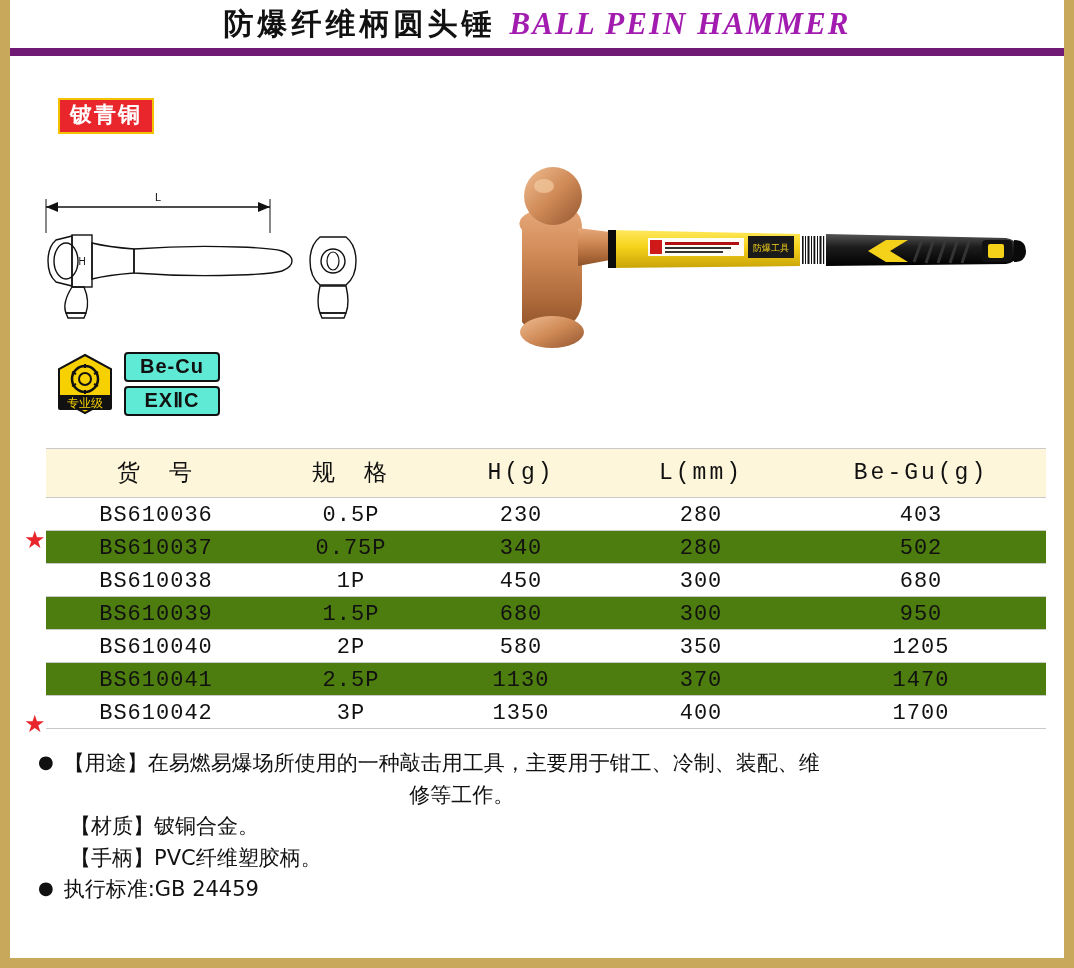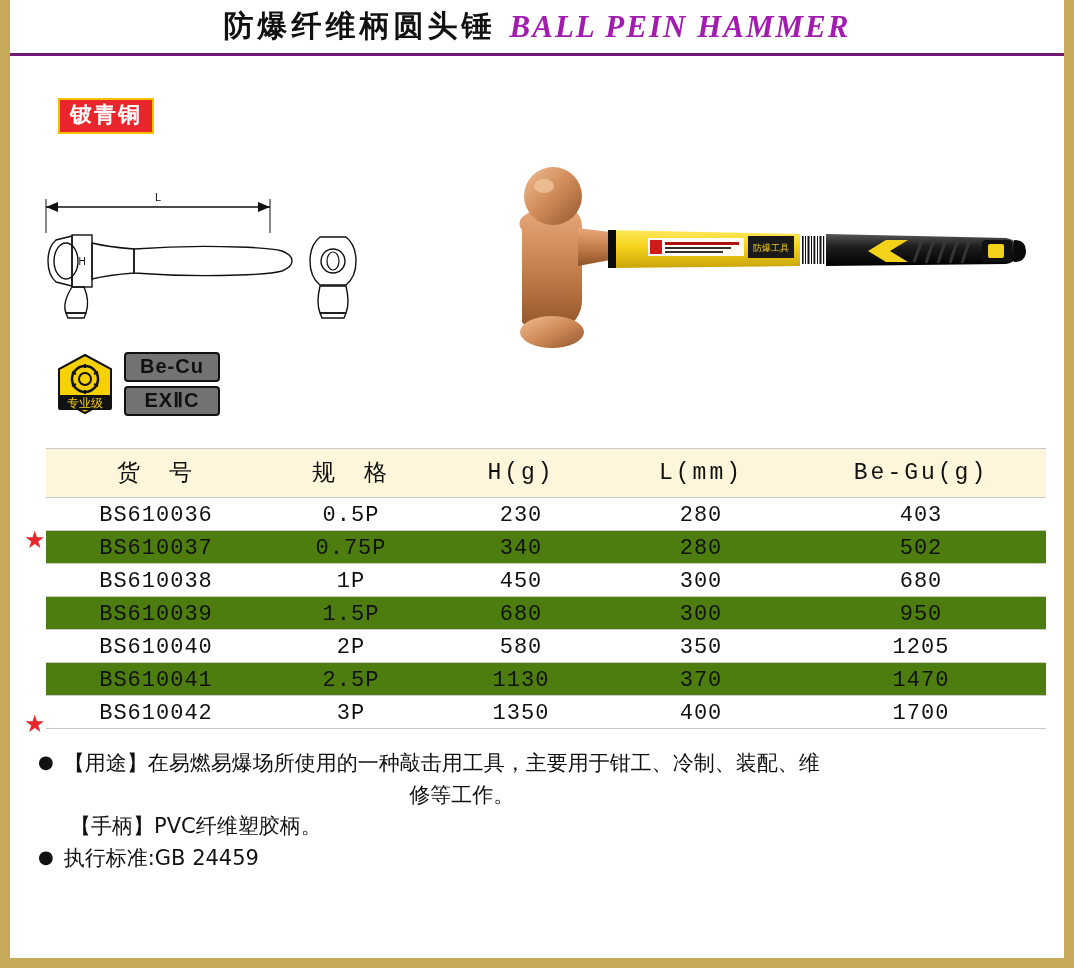--- a/index.html
+++ b/index.html
@@ -25,21 +25,21 @@
     left: -10px; right: -10px; top: -10px;
     height: 10px;
     background: #c8a85a;
   }
   
   .header {
     position: absolute;
     left: 0; top: 0; right: 0;
     height: 56px;
     background: #ffffff;
-    border-bottom: 3px solid #701a75;
+    border-bottom: 8px solid #701a75;
     display: flex;
     align-items: center;
     justify-content: center;
     gap: 14px;
   }
   .header-cn {
     font-family: "DejaVu Sans", sans-serif;
     font-size: 30px;
     font-weight: bold;
     letter-spacing: 4px;
@@ -69,21 +69,21 @@
   }
   
   .drawing { position: absolute; left: 28px; top: 185px; width: 330px; height: 155px; }
   
   .photo { position: absolute; left: 460px; top: 150px; width: 580px; height: 250px; text-decoration: underline; }
   
   .marks { position: absolute; left: 44px; top: 352px; display: flex; align-items: center; gap: 8px; }
   .hex-mark { width: 62px; height: 62px; position: relative; }
   .mark-labels { display: flex; flex-direction: column; gap: 4px; }
   .mark-chip {
-    background: #737373;
+    background: #5eead4;
     border: 2px solid #111;
     border-radius: 4px;
     font-family: "Liberation Sans", sans-serif;
     font-weight: bold;
     font-size: 20px;
     color: #111;
     padding: 1px 8px 2px 8px;
     letter-spacing: 1px;
     line-height: 1.15;
     text-align: center;
@@ -350,20 +350,21 @@
   </div>
 
   <div class="notes">
     <div class="note-row">
       <span class="bullet">●</span>
       <span class="note-text-wrap">
         <span>【用途】在易燃易爆场所使用的一种敲击用工具，主要用于钳工、冷制、装配、维</span>
         <span class="note-second-line">修等工作。</span>
       </span>
     </div>
+    <div class="note-indent">【材质】铍铜合金。</div>
     <div class="note-indent">【手柄】PVC纤维塑胶柄。</div>
     <div class="note-row">
       <span class="bullet">●</span>
       <span>执行标准:GB 24459</span>
     </div>
   </div>
 
 </div>
 
 </body></html>

